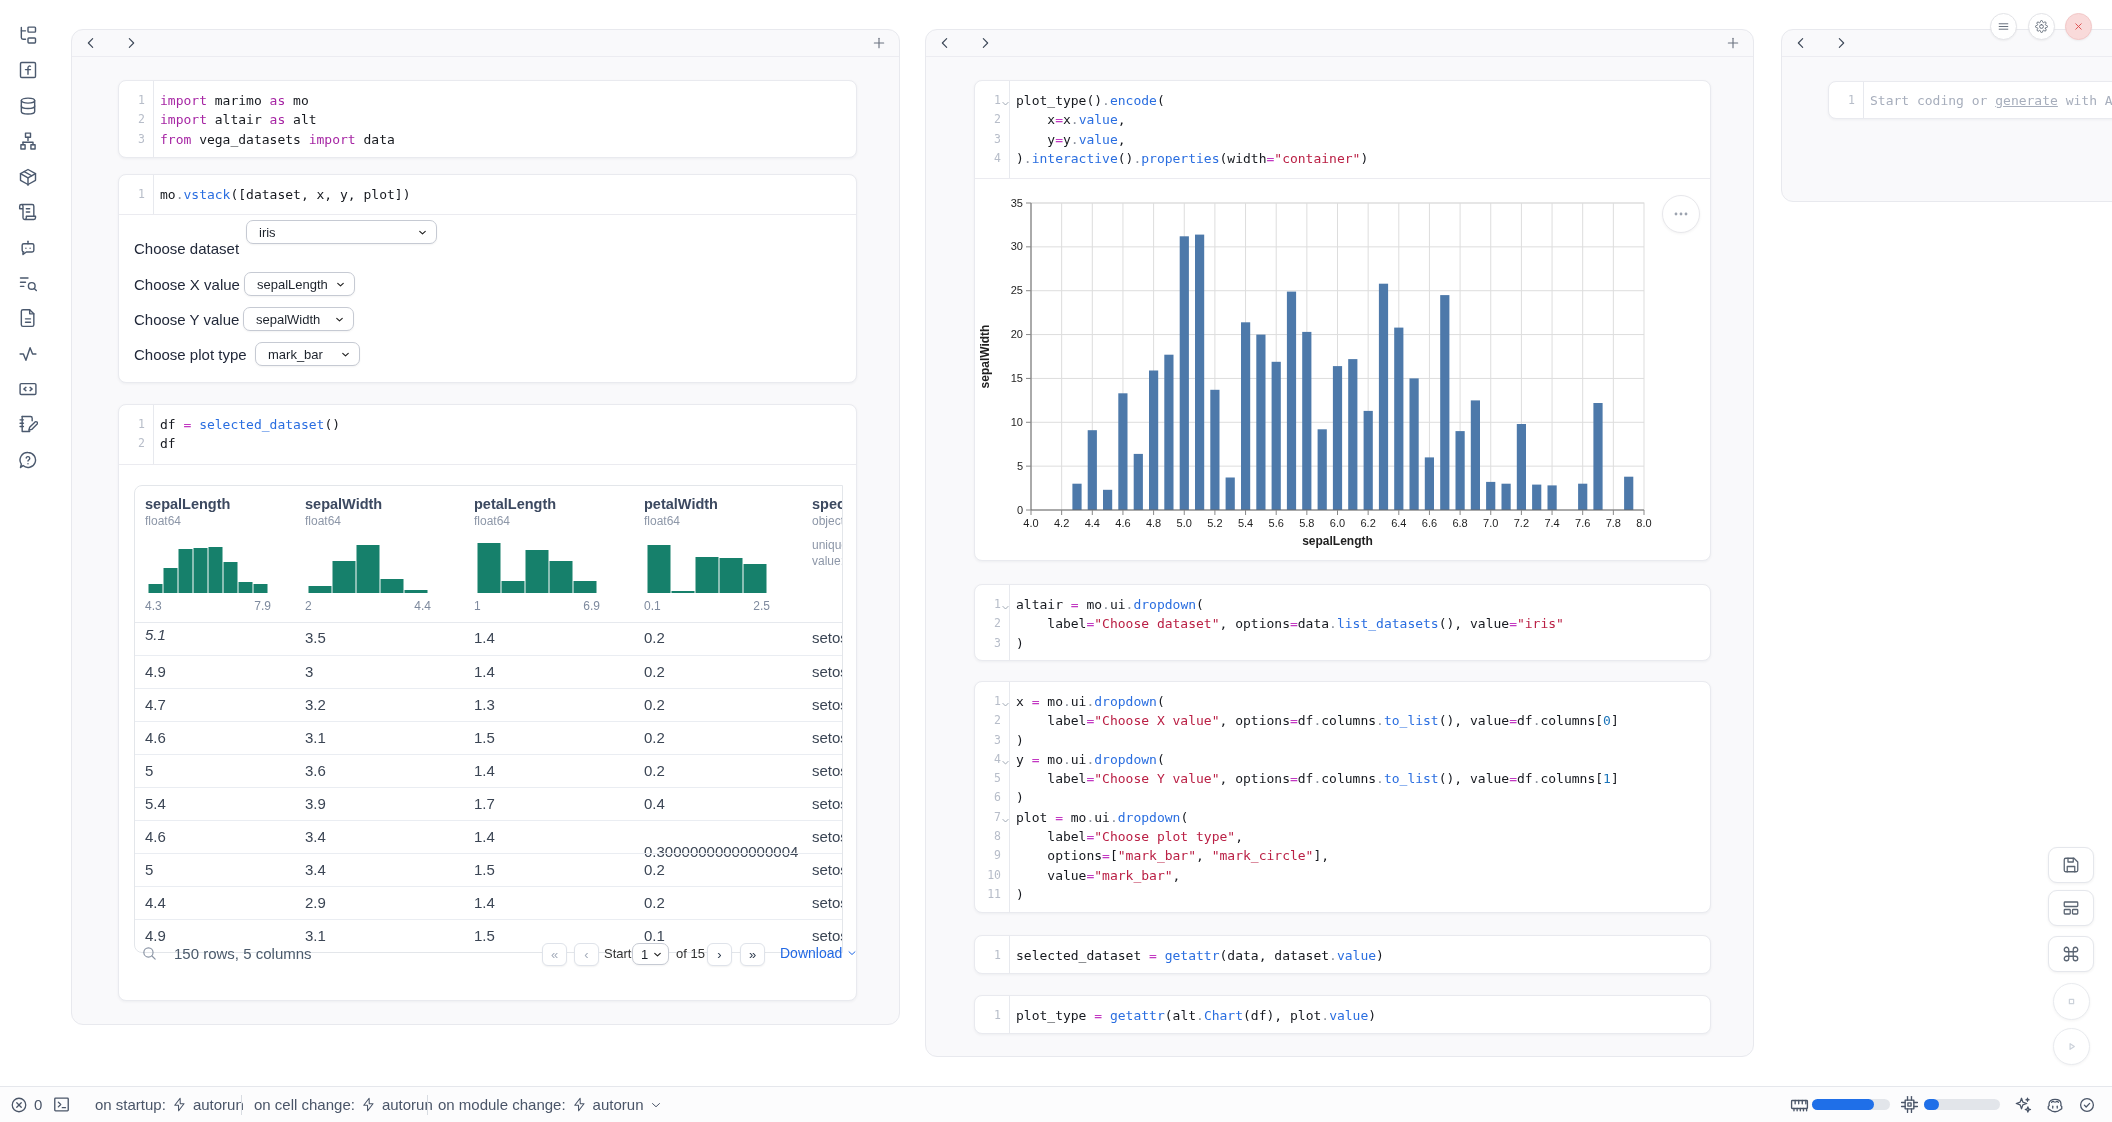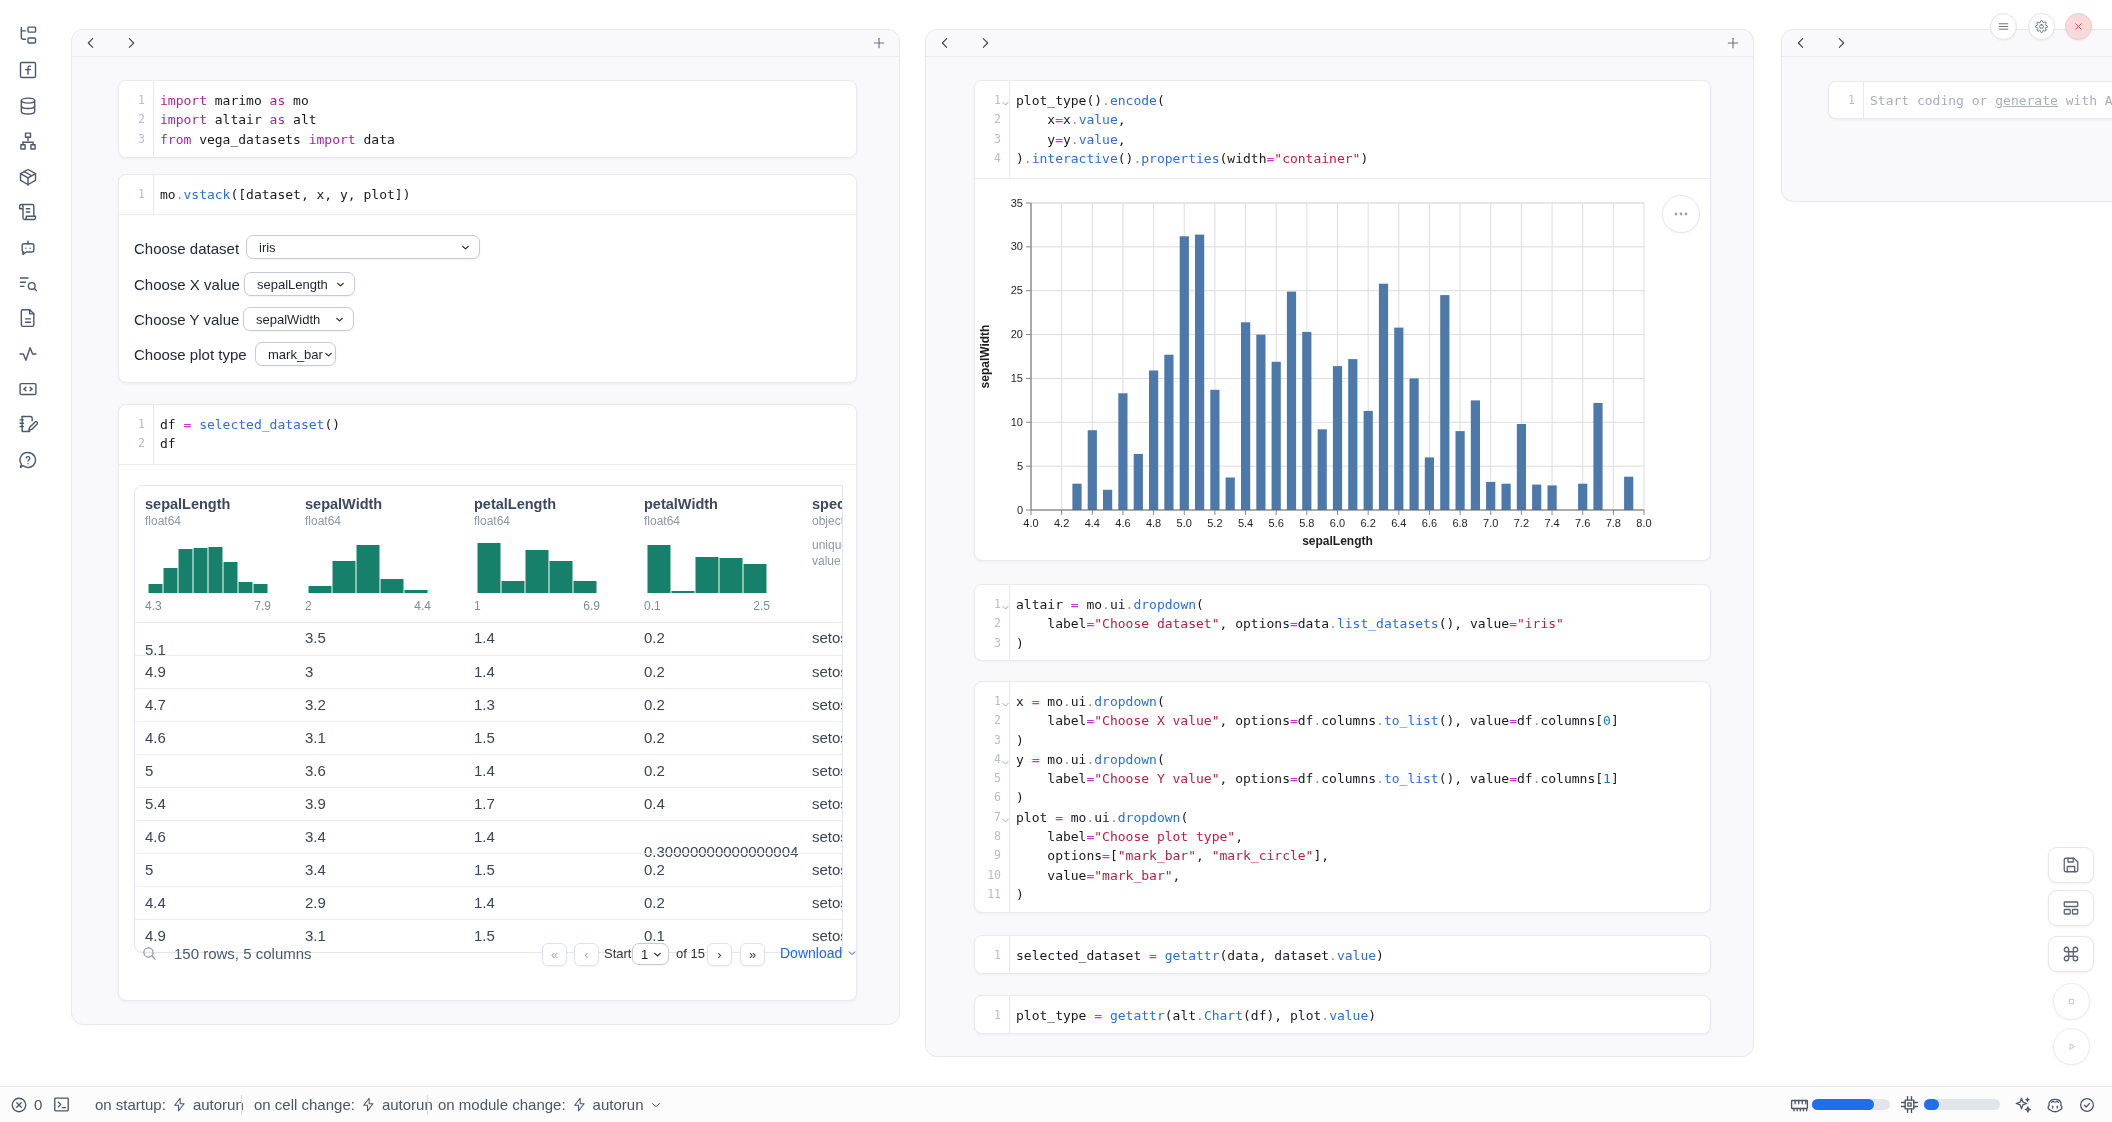--- a/index.html
+++ b/index.html
@@ -206,21 +206,21 @@
         </div>
         <div class="card" style="left: 46px; top: 144px; width: 739px; height: 209px;">
           <div class="codeblock">
             <div class="gutter-divider"></div>
             <div class="codeline"><div class="gutter">1</div><div class="codetext"><span class="t-pl">mo</span><span class="t-dot">.</span><span class="t-fn">vstack</span><span class="t-pl">([dataset, x, y, plot])</span></div></div>
           </div>
           <div class="code-output-divider"></div>
           <div class="ctl-row" style="top: 61px; justify-content: center;">
             <span class="ctl-label">Choose dataset</span>
           </div>
-          <div class="msel" style="left: 127px; top: 60px; width: 234px;">
+          <div class="msel" style="left: 127px; top: 45px; width: 191px;">
             <span class="mtxt">iris</span>
             <svg viewBox="0 0 24 24" fill="none" stroke="currentColor" stroke-width="2.6" stroke-linecap="round" stroke-linejoin="round">
               <path d="M6 9.5 12 15l6-5.5"></path>
             </svg>
           </div>
           <div class="ctl-row" style="top: 97px;">
             <span class="ctl-label">Choose X value</span>
           </div>
           <div class="msel" style="left: 125px; top: 97px; width: 111px;">
             <span class="mtxt">sepalLength</span>
@@ -233,21 +233,21 @@
           </div>
           <div class="msel" style="left: 124px; top: 132px; width: 111px;">
             <span class="mtxt">sepalWidth</span>
             <svg viewBox="0 0 24 24" fill="none" stroke="currentColor" stroke-width="2.6" stroke-linecap="round" stroke-linejoin="round">
               <path d="M6 9.5 12 15l6-5.5"></path>
             </svg>
           </div>
           <div class="ctl-row" style="top: 167px;">
             <span class="ctl-label">Choose plot type</span>
           </div>
-          <div class="msel" style="left: 136px; top: 167px; width: 81px;">
+          <div class="msel" style="left: 136px; top: 167px; width: 105px;">
             <span class="mtxt">mark_bar</span>
             <svg viewBox="0 0 24 24" fill="none" stroke="currentColor" stroke-width="2.6" stroke-linecap="round" stroke-linejoin="round">
               <path d="M6 9.5 12 15l6-5.5"></path>
             </svg>
           </div>
         </div>
         <div class="card" style="left: 46px; top: 374px; width: 739px; height: 597px;">
           <div class="codeblock">
             <div class="gutter-divider"></div>
             <div class="codeline"><div class="gutter">1</div><div class="codetext"><span class="t-pl">df </span><span class="t-op">=</span><span class="t-pl"> </span><span class="t-fn">selected_dataset</span><span class="t-pl">()</span></div></div>
@@ -321,21 +321,21 @@
             <div class="tcol" style="left: 667px; width: 193px; height: 136px;">
               <div class="tname">species</div>
               <div class="tdtype">object</div>
               <div class="tstats">
                 <div>unique:</div>
                 <div>value:</div>
               </div>
             </div>
             <div class="thead-border"></div>
             <div class="trow" style="top: 136px; border-top: none;">
-              <div class="tcell" style="position: absolute; left: 10px; width: 148px; top: 19px;">5.1</div>
+              <div class="tcell" style="position: absolute; left: 10px; width: 148px; top: 4px; font-style: italic;">5.1</div>
               <div class="tcell" style="position: absolute; left: 170px; width: 157px; top: 7px;">3.5</div>
               <div class="tcell" style="position: absolute; left: 339px; width: 158px; top: 7px;">1.4</div>
               <div class="tcell" style="position: absolute; left: 509px; width: 156px; top: 7px;">0.2</div>
               <div class="tcell" style="position: absolute; left: 677px; width: 181px; top: 7px;">setosa</div>
             </div>
             <div class="trow" style="top: 169px; border-top: 1px solid rgb(234, 237, 242);">
               <div class="tcell" style="position: absolute; left: 10px; width: 148px; top: 7px;">4.9</div>
               <div class="tcell" style="position: absolute; left: 170px; width: 157px; top: 7px;">3</div>
               <div class="tcell" style="position: absolute; left: 339px; width: 158px; top: 7px;">1.4</div>
               <div class="tcell" style="position: absolute; left: 509px; width: 156px; top: 7px;">0.2</div>

